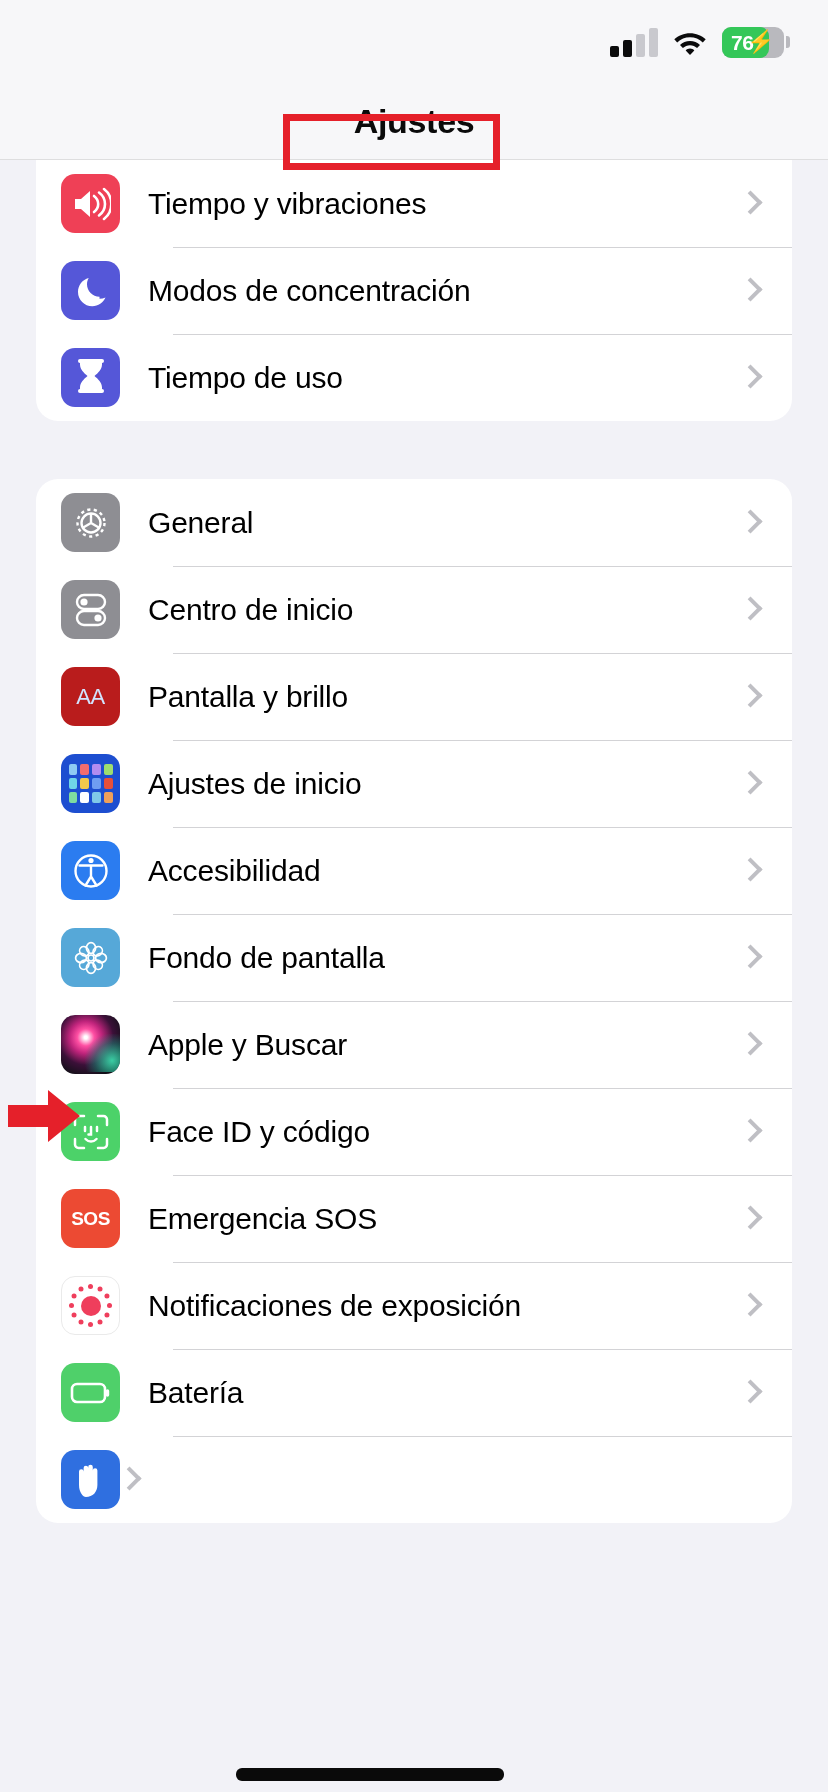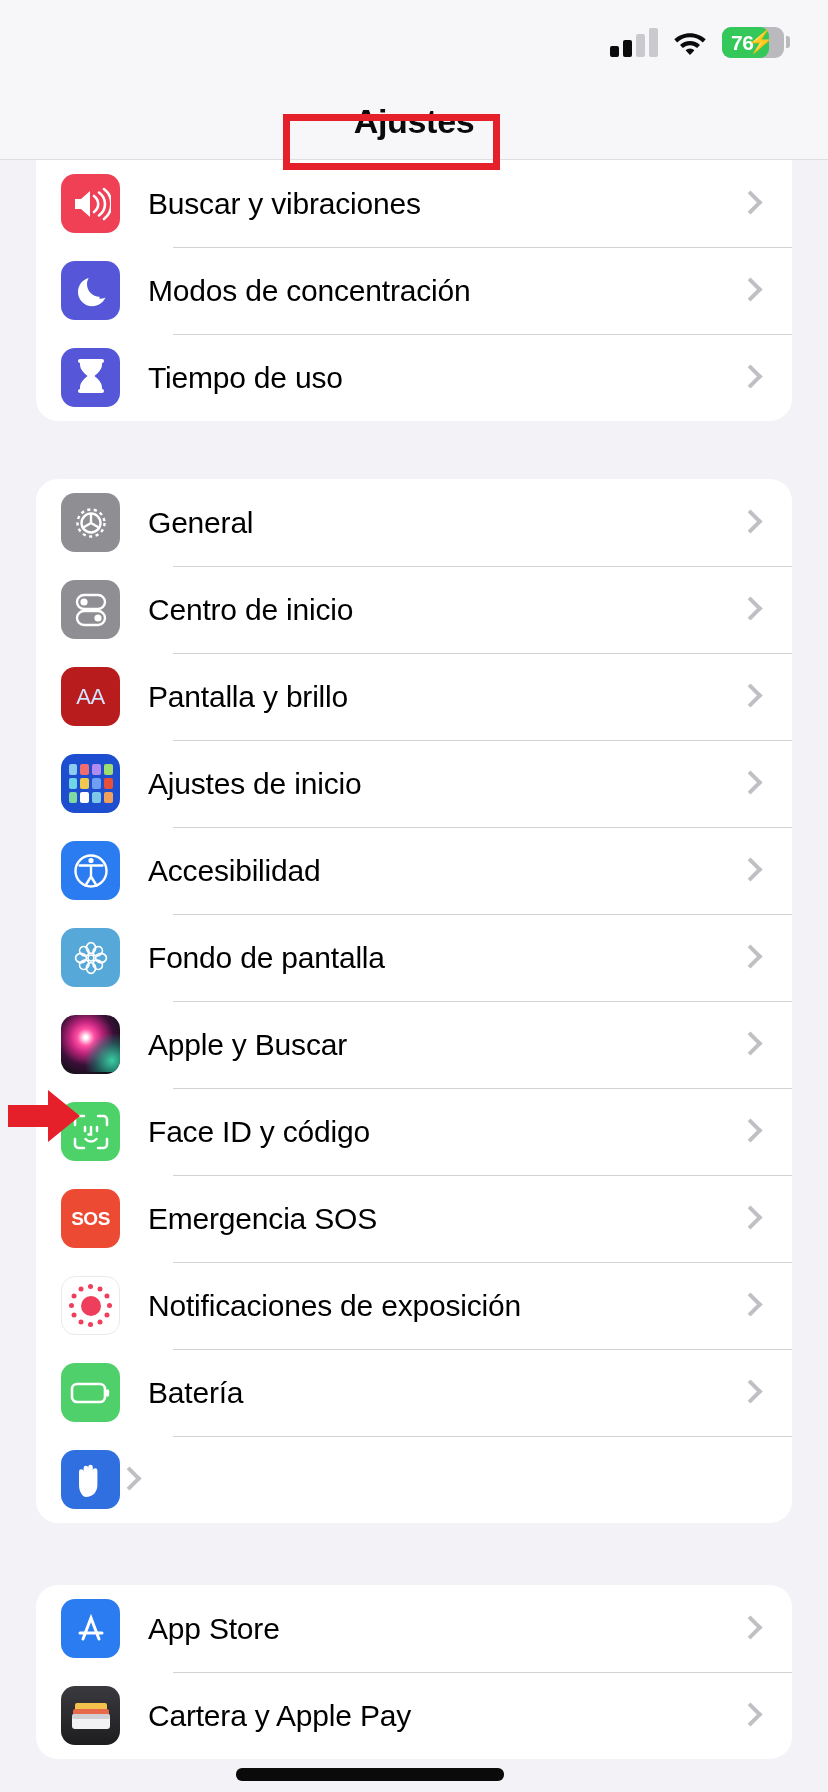--- a/index.html
+++ b/index.html
@@ -196,21 +196,21 @@
 
       <div class="row">
         <div class="ico ico-sound">
           <svg width="40" height="36" viewBox="0 0 40 36">
             <path d="M4 13h6l9-8v26l-9-8H4z" fill="#fff"></path>
             <path d="M23 10c2.6 2 4.2 5 4.2 8s-1.6 6-4.2 8" stroke="#fff" stroke-width="2.6" fill="none" stroke-linecap="round"></path>
             <path d="M28 6.5c3.8 2.8 6 7 6 11.5s-2.2 8.7-6 11.5" stroke="#fff" stroke-width="2.6" fill="none" stroke-linecap="round"></path>
             <path d="M33 3c4.6 3.5 7.3 8.9 7.3 15S37.6 29.5 33 33" stroke="#fff" stroke-width="2.6" fill="none" stroke-linecap="round"></path>
           </svg>
         </div>
-        <div class="label">Buscar y vibraciones</div>
+        <div class="label">Tiempo y vibraciones</div>
         <div class="chev"></div>
       </div>
 
       <div class="row">
         <div class="ico ico-focus">
           <svg width="36" height="36" viewBox="0 0 36 36">
             <path d="M26.5 23.8C19.6 23.8 14 18.2 14 11.3c0-2.3.6-4.4 1.7-6.2C9.5 6.7 5 12.3 5 19c0 7.9 6.4 14.3 14.3 14.3 5.9 0 11-3.6 13.2-8.7-1.8.8-3.8 1.2-6 1.2z" fill="#fff"></path>
           </svg>
         </div>
         <div class="label">Modos de concentración</div>
@@ -398,49 +398,20 @@
             <path d="M5 20V10.5a2.3 2.3 0 014.6 0V18V7a2.3 2.3 0 014.6 0v11V6a2.3 2.3 0 014.6 0v12V9.5a2.3 2.3 0 014.6 0V24c0 7-4.6 12-11.5 12C9.2 36 5 31.5 5 24z" fill="#fff"></path>
           </svg>
         </div>
         <div class="chev"></div>
       </div>
 
     </div>
 
     <div class="spacer-b"></div>
 
-    <div class="group">
-
-      <div class="row">
-        <div class="ico ico-appstore">
-          <svg width="40" height="40" viewBox="0 0 40 40">
-            <g stroke="#fff" stroke-width="3" fill="none" stroke-linecap="round">
-              <path d="M12 30L20 9l8 21"></path>
-              <path d="M9 24h22"></path>
-            </g>
-          </svg>
-        </div>
-        <div class="label">App Store</div>
-        <div class="chev"></div>
-      </div>
-
-      <div class="row">
-        <div class="ico ico-wallet">
-          <svg width="44" height="34" viewBox="0 0 44 34">
-            <rect x="6" y="4" width="32" height="9" rx="2" fill="#f3c24b"></rect>
-            <rect x="4" y="10" width="36" height="9" rx="2" fill="#e8684a"></rect>
-            <rect x="3" y="15" width="38" height="15" rx="3" fill="#f2f2f4"></rect>
-            <rect x="3" y="15" width="38" height="5" rx="2" fill="#cfcfd4"></rect>
-          </svg>
-        </div>
-        <div class="label">Cartera y Apple Pay</div>
-        <div class="chev"></div>
-      </div>
-
-    </div>
 
   </div>
 
   <div class="arrow">
     <svg width="72" height="56" viewBox="0 0 72 56">
       <path d="M0 17h40V2l32 26-32 26V39H0z" fill="#e5202a"></path>
     </svg>
   </div>
 
   <div class="redact"></div>

